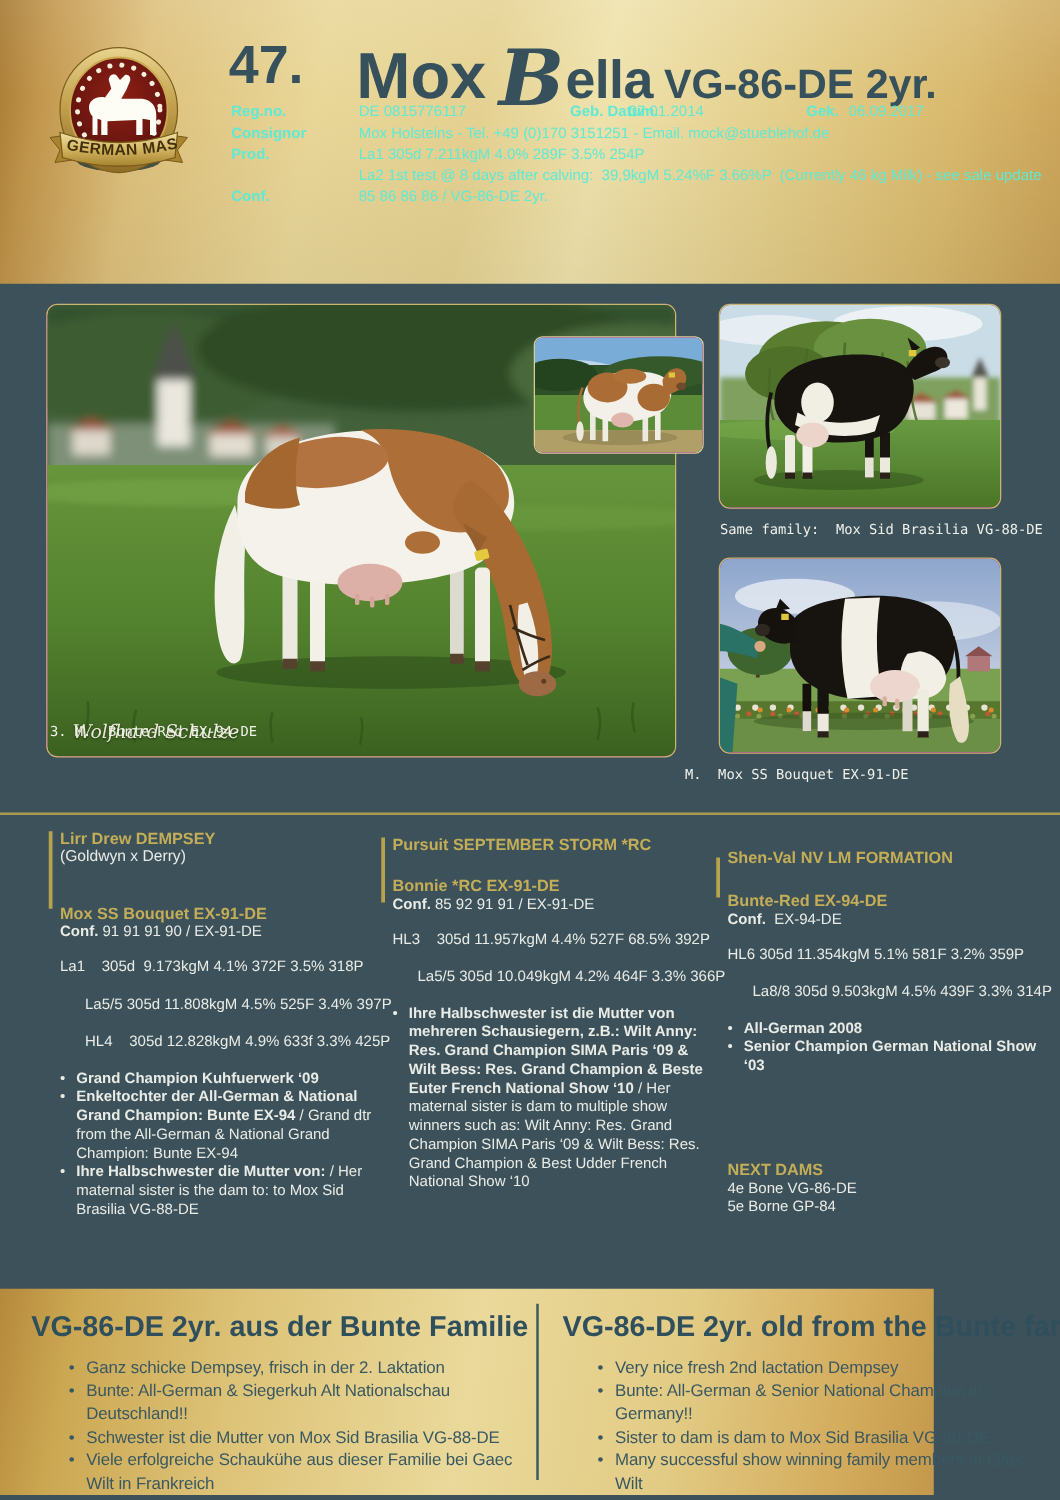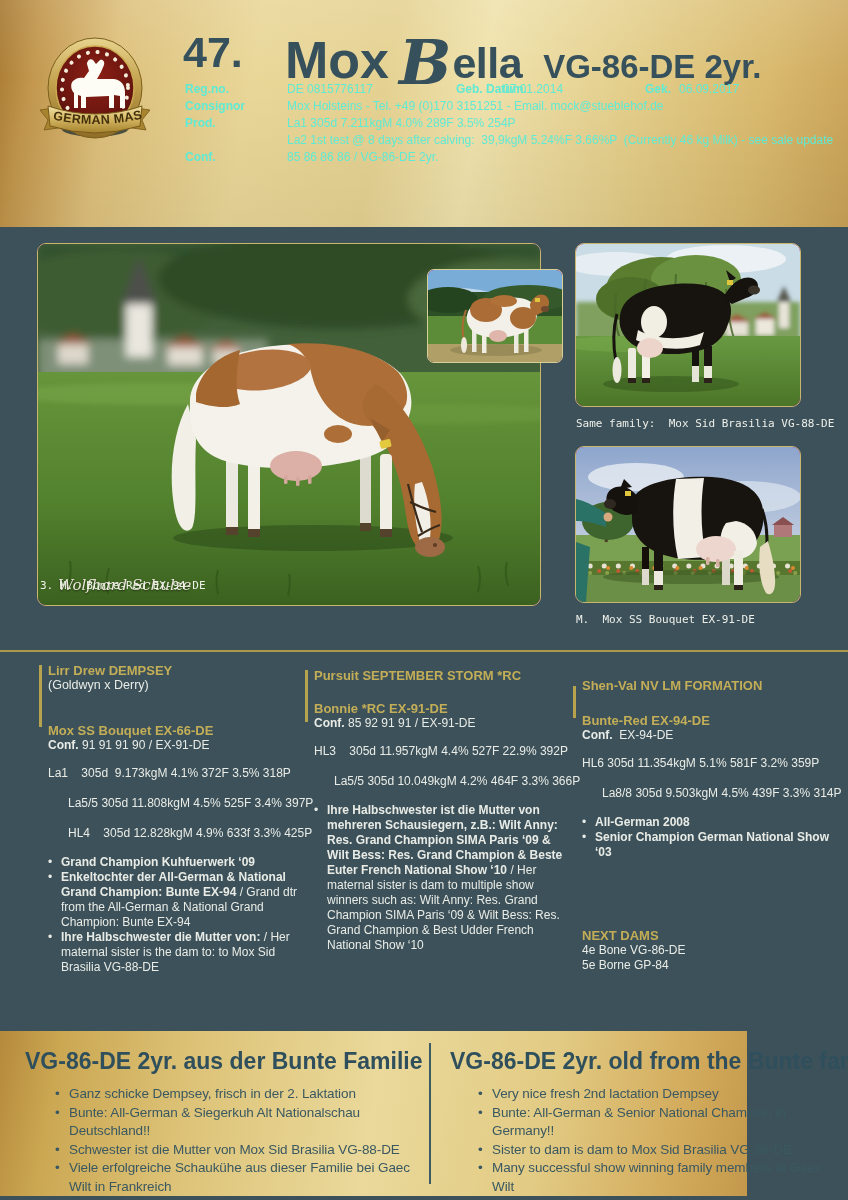--- a/index.html
+++ b/index.html
@@ -10,21 +10,21 @@
     background:linear-gradient(100deg,#a4762e 0%,#c2964c 5%,#ddc07c 14%,#e9d798 30%,#e5d292 45%,#efe2ac 56%,#e4cf8c 72%,#d9ba6e 88%,#c9a257 100%);}
   .header-gold::after{content:"";position:absolute;inset:0;
     background:linear-gradient(180deg,rgba(255,255,255,.12),rgba(0,0,0,0) 35%,rgba(0,0,0,.05) 100%);}
   .logo{position:absolute;left:34px;top:36px;width:122px;height:112px;z-index:3;}
   .lot-number{position:absolute;left:183px;top:28px;font-size:43px;font-weight:bold;color:#36505c;z-index:2;}
   .title{position:absolute;left:285px;top:20px;color:#36505c;white-space:nowrap;z-index:2;}
   .title .t-first{font-size:52px;font-weight:bold;margin-top:11px;}
   .title .t-script{font-family:"DejaVu Serif",serif;font-style:italic;font-size:62px;font-weight:bold;
     position:relative;top:6px;margin:0 1px 0 10px;}
   .title .t-rest{font-size:43px;font-weight:bold;letter-spacing:-.5px;text-align:center;}
-  .title .t-suffix{font-size:33px;font-weight:bold;margin-left:21px;}
+  .title .t-suffix{font-size:33px;font-weight:bold;margin-left:9px;}
   .info{position:absolute;left:185px;top:82px;width:660px;font-size:12px;color:#5eead4;z-index:2;}
   .info .row{position:relative;height:17px;white-space:pre;}
   .info .lbl{position:absolute;left:0;top:0;font-weight:bold;}
   .info .val{position:absolute;left:102px;top:0;}
   .info .lbl2{position:absolute;left:255px;top:0;font-weight:bold;margin-left:16px;}
   .info .val2{position:absolute;left:318px;top:0;}
   .info .lbl3{position:absolute;left:460px;top:0;font-weight:bold;}
   .info .val3{position:absolute;left:494px;top:0;}
   
   .photo-frame{position:absolute;border:1.5px solid #c9b66c;border-radius:9px;overflow:hidden;background:#a21caf;}
@@ -32,21 +32,21 @@
   .main-photo{left:37px;top:243px;width:502px;height:361px;}
   .inset-photo{left:427px;top:269px;width:134px;height:92px;border-color:#d8cf97;border-radius:7px;z-index:4;}
   .family-photo{left:575px;top:243px;width:224px;height:162px;}
   .dam-photo{left:575px;top:446px;width:224px;height:155px;}
   .credit{position:absolute;left:20px;bottom:11px;font-family:"DejaVu Serif",serif;font-style:italic;
     font-size:15px;color:#ece8da;text-shadow:0 1px 2px rgba(0,0,0,.6);}
   .caption{position:absolute;font-family:"DejaVu Sans Mono",monospace;font-weight:normal;
     font-size:11px;color:#eef0e9;white-space:pre;}
   .cap-main{left:40px;top:579px;}
   .cap-family{left:576px;top:417px;}
-  .cap-dam{left:576px;top:613px;}
+  .cap-dam{left:548px;top:613px;}
   .gold-rule{position:absolute;left:0;top:650px;width:848px;height:2px;background:#ab9a4e;}
   
   .ped-col{position:absolute;color:#e9ece6;font-size:12px;line-height:15px;}
   .col1{left:48px;top:663px;width:256px;}
   .col2{left:314px;top:668px;width:260px;}
   .col3{left:582px;top:678px;width:250px;}
   .col-bar{position:absolute;left:-9px;width:2.5px;background:#b7a24e;}
   .col1 .col-bar{top:2px;height:62px;}
   .col2 .col-bar{top:2px;height:52px;}
   .col3 .col-bar{top:8px;height:32px;}
@@ -366,38 +366,38 @@
   <div class="caption cap-main">3. M.  Bunte-Red EX-94-DE</div>
   <div class="caption cap-family">Same family:  Mox Sid Brasilia VG-88-DE</div>
   <div class="caption cap-dam">M.  Mox SS Bouquet EX-91-DE</div>
 
   <div class="gold-rule"></div>
 
   <div class="ped-col col1">
     <div class="col-bar"></div>
     <div class="sire">Lirr Drew DEMPSEY</div>
     <div class="sire-sub">(Goldwyn x Derry)</div>
-    <div class="dam-name" style="margin-top:30px;">Mox SS Bouquet EX-66-DE</div>
+    <div class="dam-name" style="margin-top:30px;">Mox SS Bouquet EX-91-DE</div>
     <div class="conf"><b>Conf.</b> <span>91 91 91 90 / EX-91-DE</span></div>
     <div class="prod"><span>La1    305d  9.173kgM 4.1% 372F 3.5% 318P</span><br>
       <span>La5/5 305d 11.808kgM 4.5% 525F 3.4% 397P</span><br>
       <span>HL4    305d 12.828kgM 4.9% 633f 3.3% 425P</span></div>
     <ul class="bullets">
       <li><span class="b">Grand Champion Kuhfuerwerk ‘09</span><span></span></li>
       <li><span class="b">Enkeltochter der All-German &amp; National Grand Champion: Bunte EX-94</span><span> / Grand dtr from the All-German &amp; National Grand Champion: Bunte EX-94</span></li>
       <li><span class="b">Ihre Halbschwester die Mutter von:</span><span> / Her maternal sister is the dam to: to Mox Sid Brasilia VG-88-DE</span></li>
     </ul>
   </div>
 
   <div class="ped-col col2">
     <div class="col-bar"></div>
     <div class="sire">Pursuit SEPTEMBER STORM *RC</div>
     <div class="dam-name" style="margin-top:18px;">Bonnie *RC EX-91-DE</div>
     <div class="conf"><b>Conf.</b> <span>85 92 91 91 / EX-91-DE</span></div>
-    <div class="prod"><span>HL3    305d 11.957kgM 4.4% 527F 22.9% 392P</span><br>
+    <div class="prod"><span>HL3    305d 11.957kgM 4.4% 527F 68.5% 392P</span><br>
       <span>La5/5 305d 10.049kgM 4.2% 464F 3.3% 366P</span></div>
     <ul class="bullets">
       <li><span class="b">Ihre Halbschwester ist die Mutter von mehreren Schausiegern, z.B.:  Wilt Anny: Res. Grand Champion SIMA Paris ‘09 &amp; Wilt Bess: Res. Grand Champion &amp; Beste Euter French National Show ‘10</span><span> / Her maternal sister is dam to multiple show winners such as: Wilt Anny: Res. Grand Champion SIMA Paris ‘09 &amp; Wilt Bess: Res. Grand Champion &amp; Best Udder French National Show ‘10</span></li>
     </ul>
   </div>
 
   <div class="ped-col col3">
     <div class="col-bar"></div>
     <div class="sire">Shen-Val NV LM FORMATION</div>
     <div class="dam-name" style="margin-top:20px;">Bunte-Red EX-94-DE</div>

